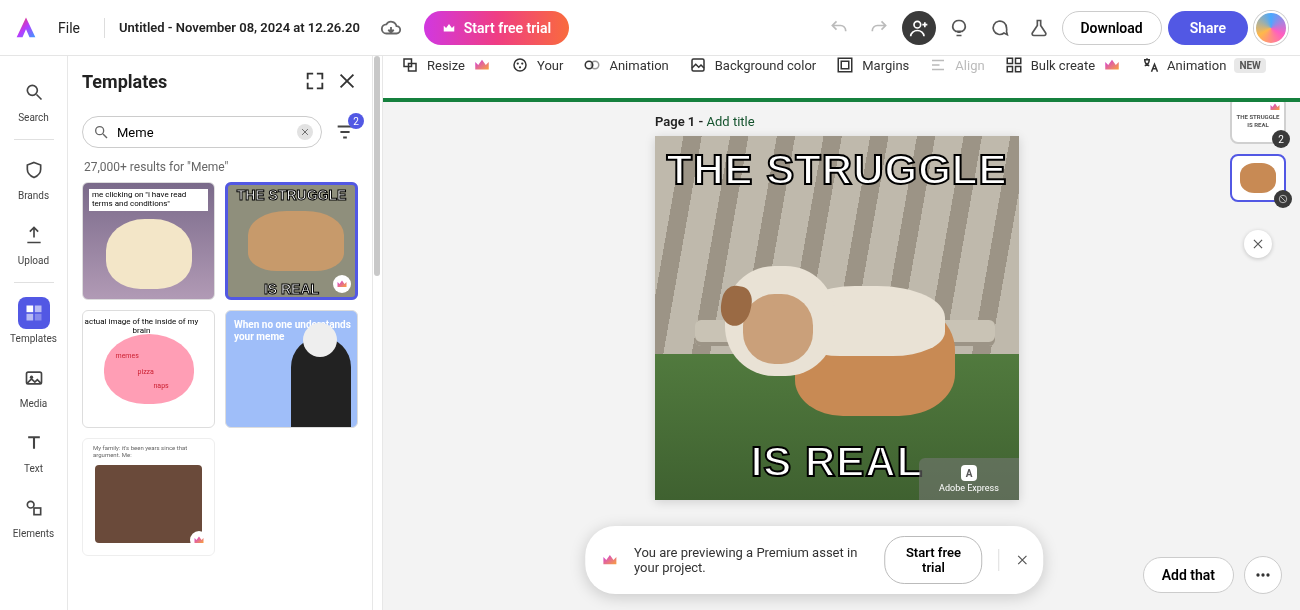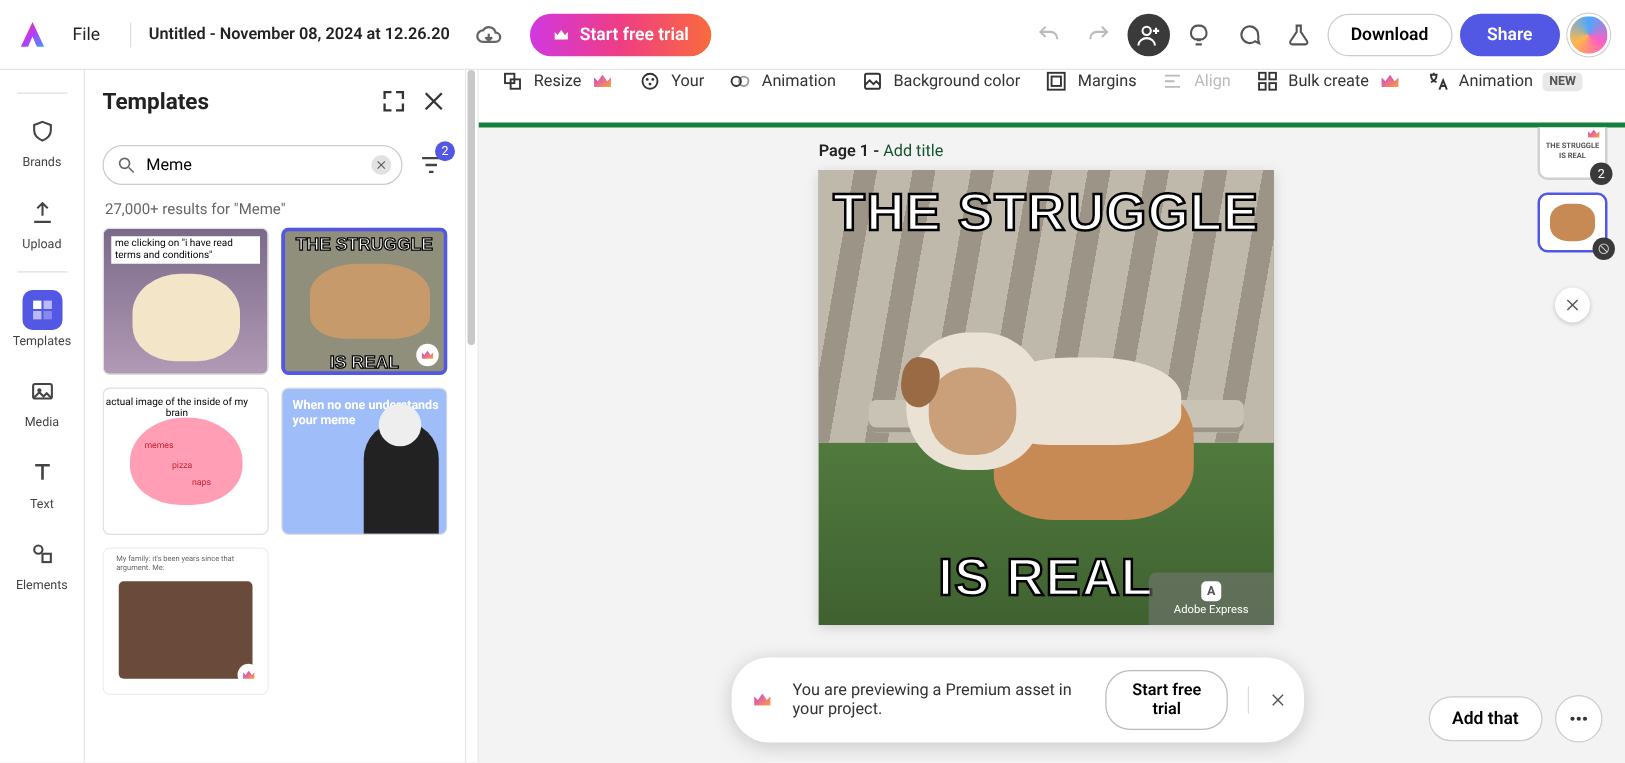--- a/index.html
+++ b/index.html
@@ -324,20 +324,28 @@
       </button>
     <button class="download-btn">Download</button>
     <button class="share-btn">Share</button>
     <div class="avatar"></div>
   </div>
 </div>
 
 <div class="body-row">
 
   <div class="left-rail">
+    <div class="rail-item">
+      <div class="rail-icon-box">
+          <svg>
+            <use href="#i-search"></use>
+          </svg>
+        </div>
+      <div class="rail-label">Search</div>
+    </div>
     <div class="rail-divider"></div>
     <div class="rail-item">
       <div class="rail-icon-box">
           <svg>
             <use href="#i-shield"></use>
           </svg>
         </div>
       <div class="rail-label">Brands</div>
     </div>
     <div class="rail-item">

